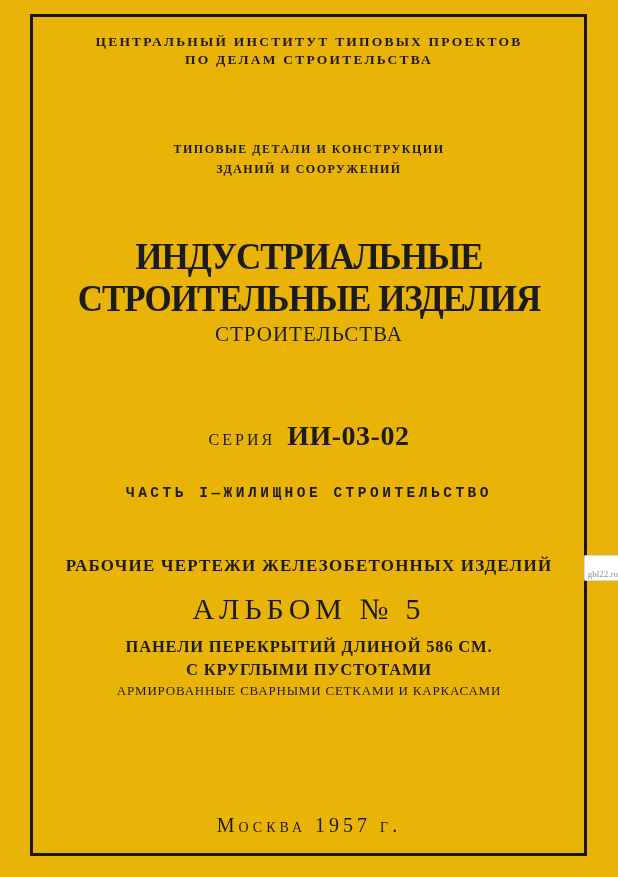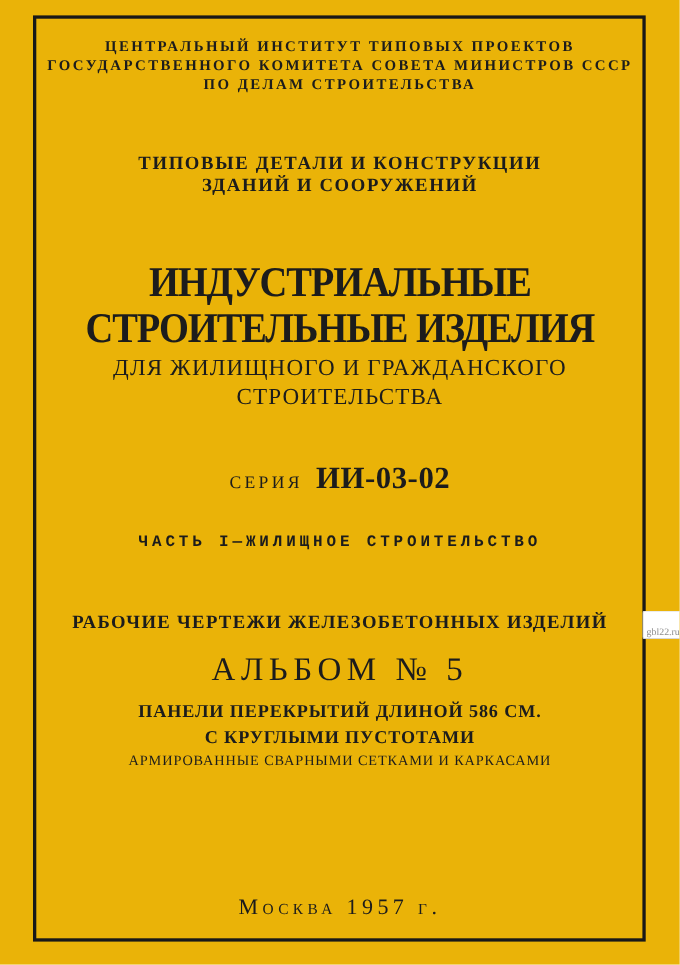--- a/index.html
+++ b/index.html
@@ -34,21 +34,21 @@
   }
   .org-block {
     top: 33px;
     font-size: 13.5px;
     font-weight: bold;
     letter-spacing: 2.2px;
     line-height: 17.5px;
   }
   .caption-block {
     top: 139px;
-    font-size: 17px;
+    font-size: 12px;
     font-weight: bold;
     letter-spacing: 1.5px;
     line-height: 20px;
   }
   .title-block {
     top: 236px;
     font-size: 35px;
     font-weight: bold;
     letter-spacing: -1px;
     line-height: 38px;
@@ -133,36 +133,34 @@
 </style>
 </head>
 <body>
 
 <div class="scan-page">
 
   <div class="border-rect"></div>
 
   <div class="tb org-block">
     <div>ЦЕНТРАЛЬНЫЙ ИНСТИТУТ ТИПОВЫХ ПРОЕКТОВ</div>
-    <div>ГОСУДАРСТВЕННОГО КОМИТЕТА СОВЕТА МИНИСТРОВ СССР</div>
     <div>ПО ДЕЛАМ СТРОИТЕЛЬСТВА</div>
   </div>
 
   <div class="tb caption-block">
     <div>ТИПОВЫЕ ДЕТАЛИ И КОНСТРУКЦИИ</div>
     <div>ЗДАНИЙ И СООРУЖЕНИЙ</div>
   </div>
 
   <div class="tb title-block">
     <div>ИНДУСТРИАЛЬНЫЕ</div>
     <div>СТРОИТЕЛЬНЫЕ ИЗДЕЛИЯ</div>
   </div>
 
   <div class="tb subtitle-block">
-    <div>ДЛЯ ЖИЛИЩНОГО И ГРАЖДАНСКОГО</div>
     <div>СТРОИТЕЛЬСТВА</div>
   </div>
 
   <div class="tb series-block">
     <span class="series-label">СЕРИЯ</span><span class="series-code">ИИ-03-02</span>
   </div>
 
   <div class="tb part-block">ЧАСТЬ I—ЖИЛИЩНОЕ СТРОИТЕЛЬСТВО</div>
 
   <div class="tb drawings-block">РАБОЧИЕ ЧЕРТЕЖИ ЖЕЛЕЗОБЕТОННЫХ ИЗДЕЛИЙ</div>

